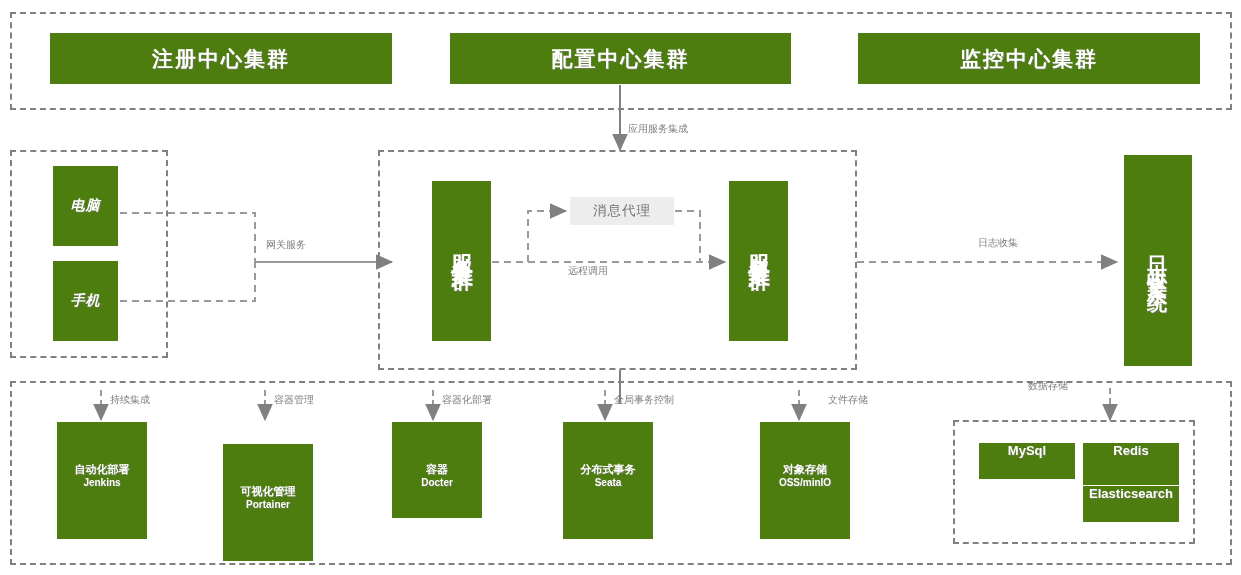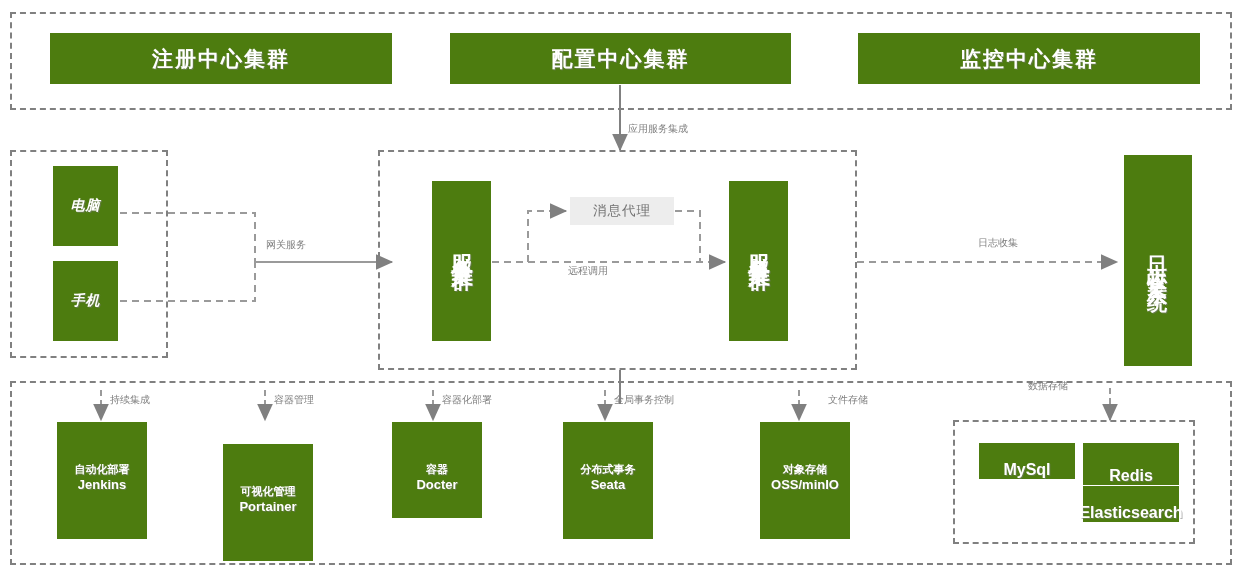--- a/index.html
+++ b/index.html
@@ -62,24 +62,24 @@
     writing-mode: vertical-rl;
     text-orientation: upright;
     letter-spacing: 7px;
   }
   .infra-box {
     font-size: 12.5px;
     justify-content: space-between;
     padding: 40px 2px 52px 2px;
   }
   .infra-box .cn { font-size: 11px; }
-  .infra-box .en { font-size: 13px; }
+  .infra-box .en { font-size: 10px; }
   .store-box {
-    font-size: 16px;
-    justify-content: flex-end;
+    font-size: 13px;
+    justify-content: flex-start;
   }
   .edge-label {
     position: absolute;
     color: #808080;
     font-size: 10px;
     white-space: nowrap;
     line-height: 1;
   }
   .mq-box {
     position: absolute;

